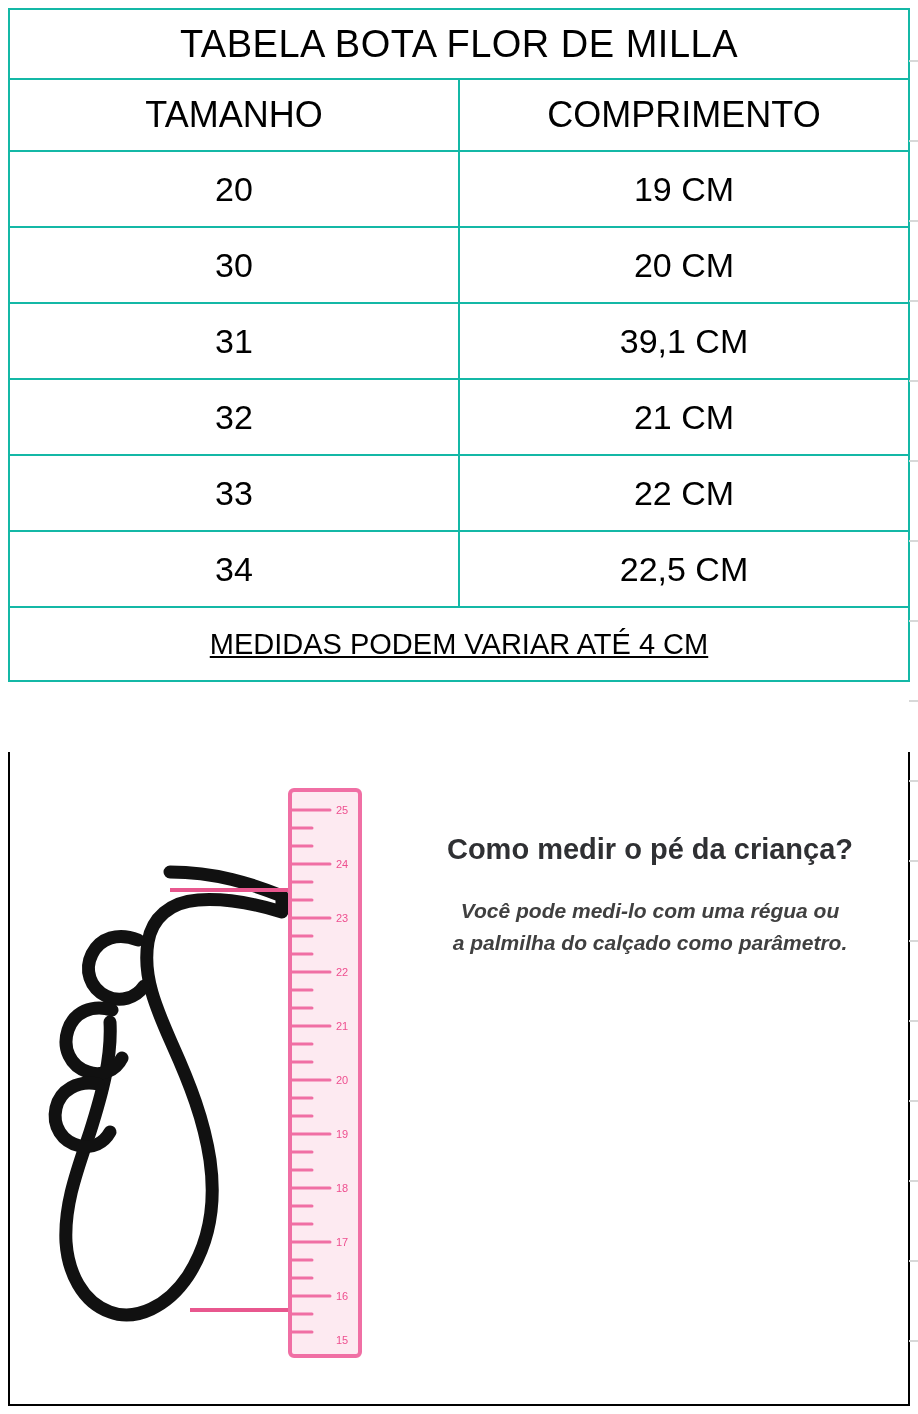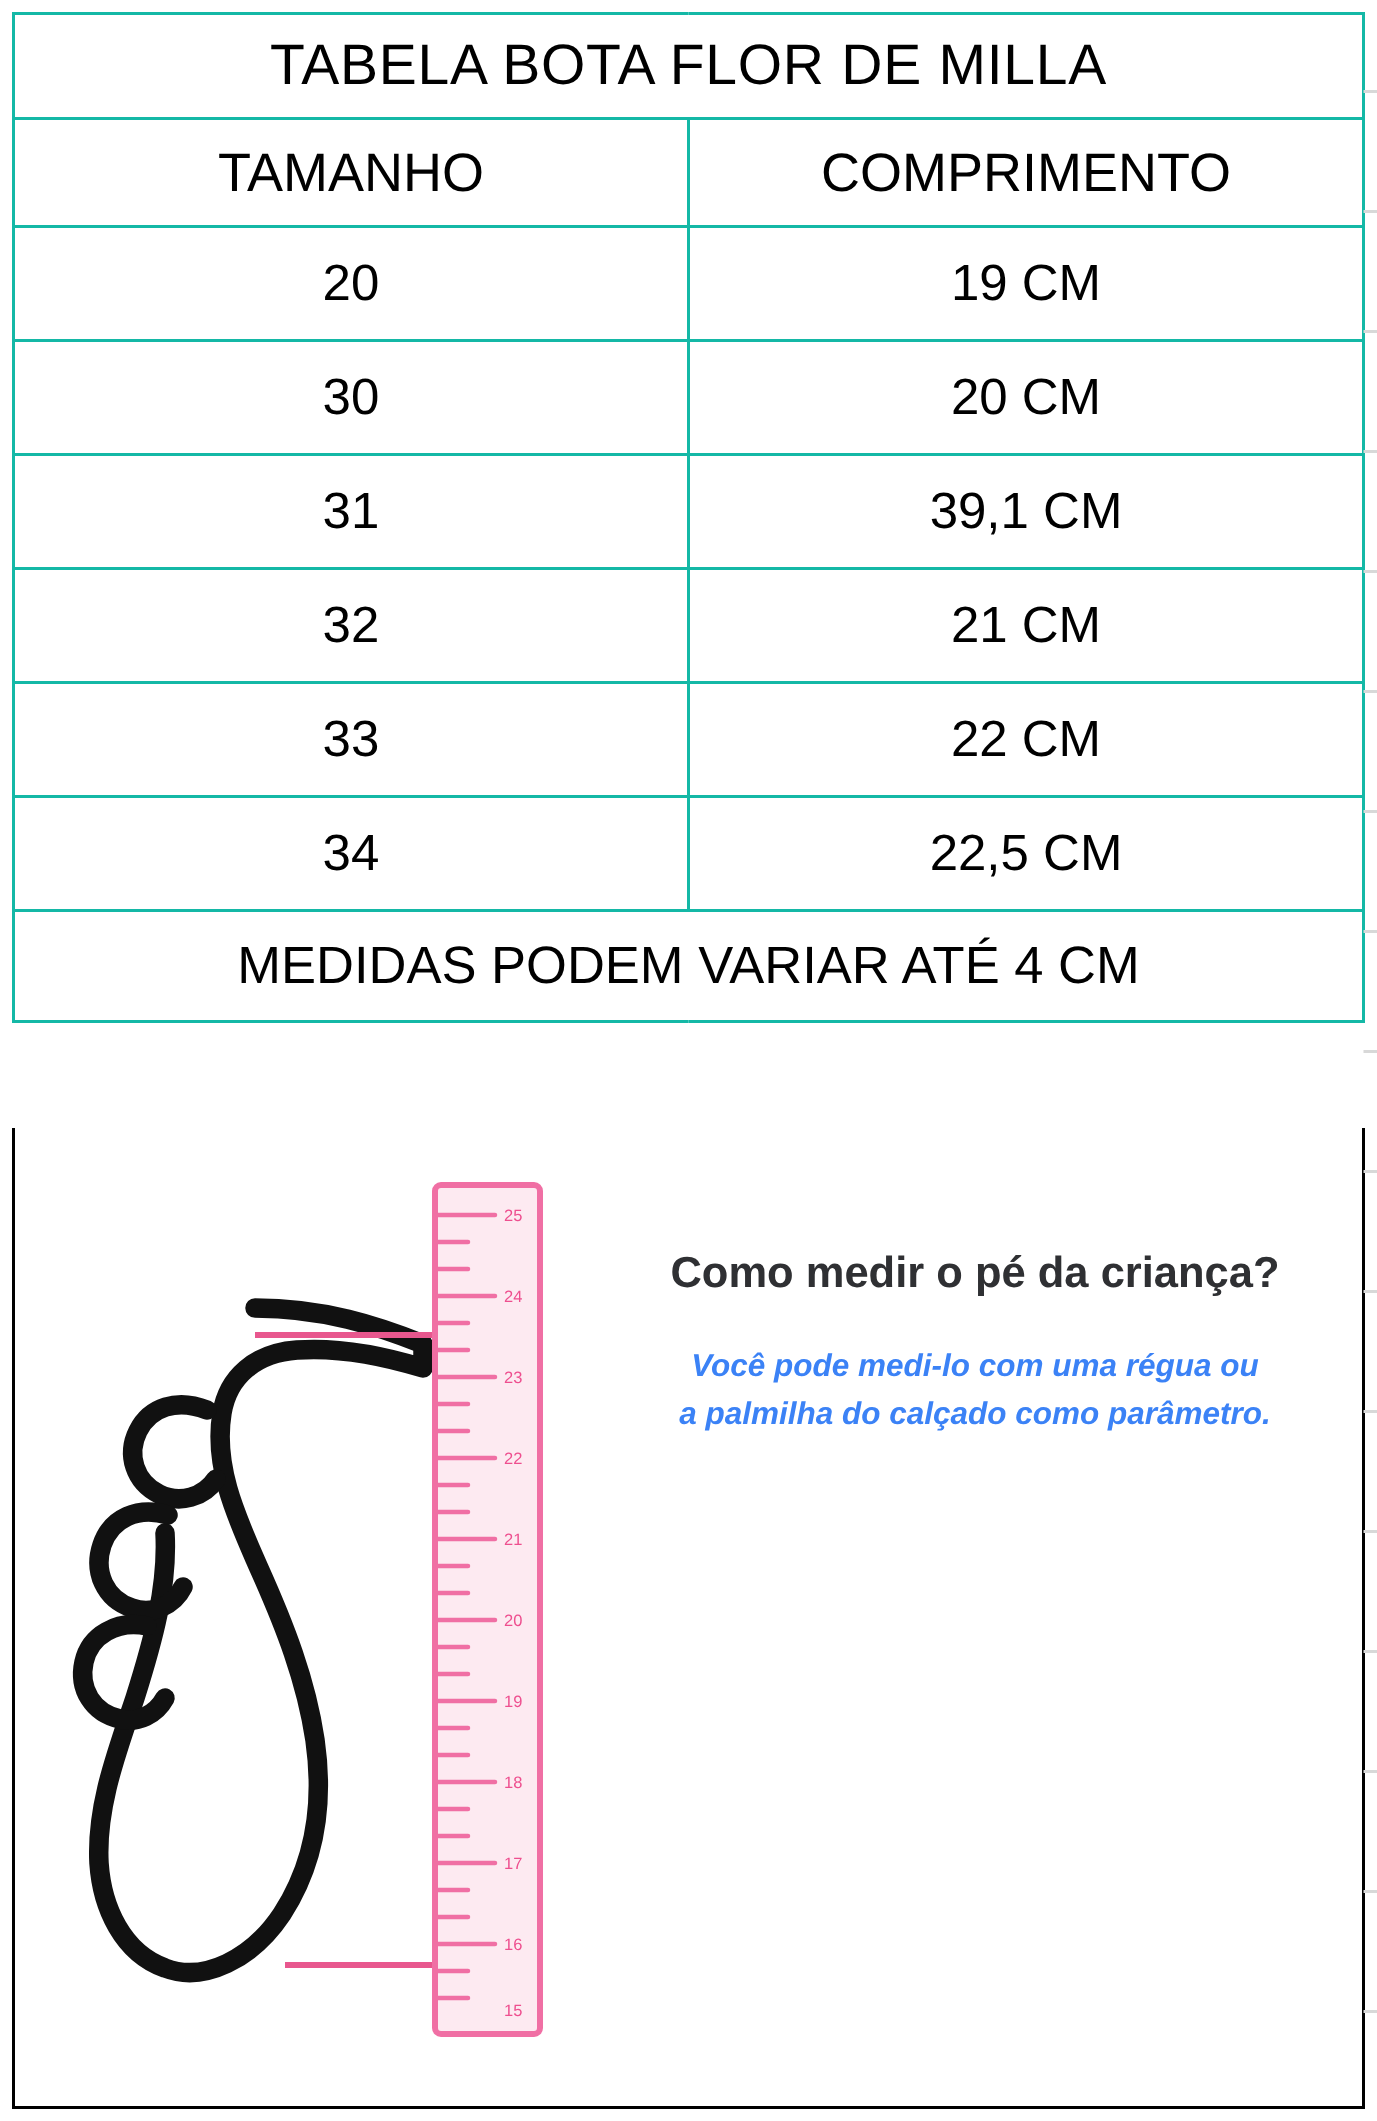--- a/index.html
+++ b/index.html
@@ -47,21 +47,22 @@
     height: 70px;
     font-size: 36px;
     margin-top: 36px;
   }
   .data-cell {
     height: 74px;
     font-size: 34px;
   }
   .note-cell {
     height: 72px;
-    font-size: 35px;
+    font-size: 29px;
+    text-decoration: underline;
   }
 
   
   .howto {
     position: absolute;
     left: 8px;
     top: 752px;
     width: 902px;
     height: 654px;
     border: 2px solid #000000;
@@ -104,21 +105,21 @@
     line-height: 1.35;
     color: #2f3033;
     text-align: center;
   }
   .howto-body {
     margin-top: 26px;
     font-size: 21px;
     font-weight: 700;
     font-style: italic;
     line-height: 1.5;
-    color: #3b82f6;
+    color: #404040;
   }
   .howto-body .line {
     display: block;
   }
 
   
   .edge-ticks {
     position: absolute;
     right: 0;
     top: 0;

